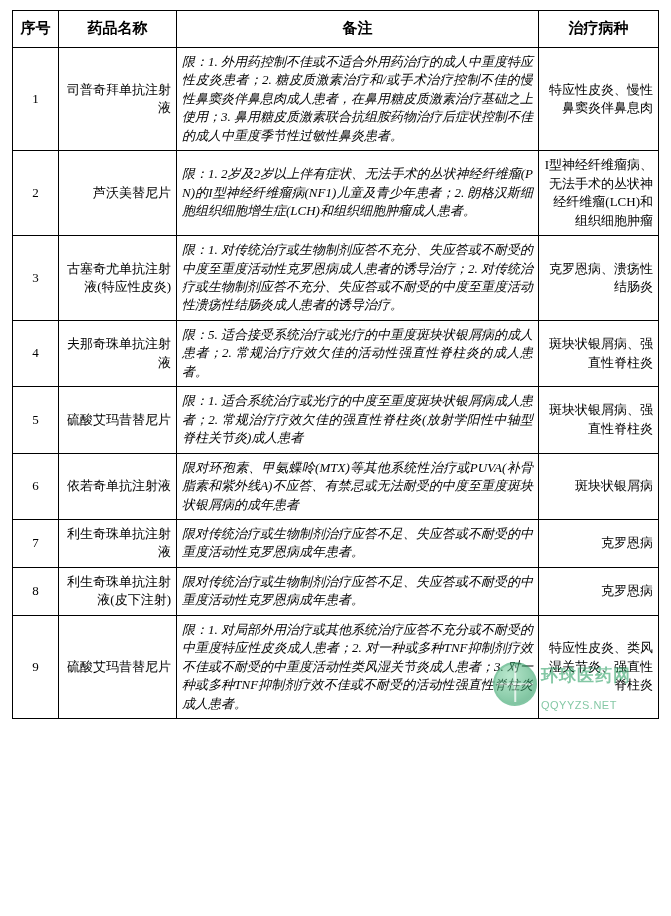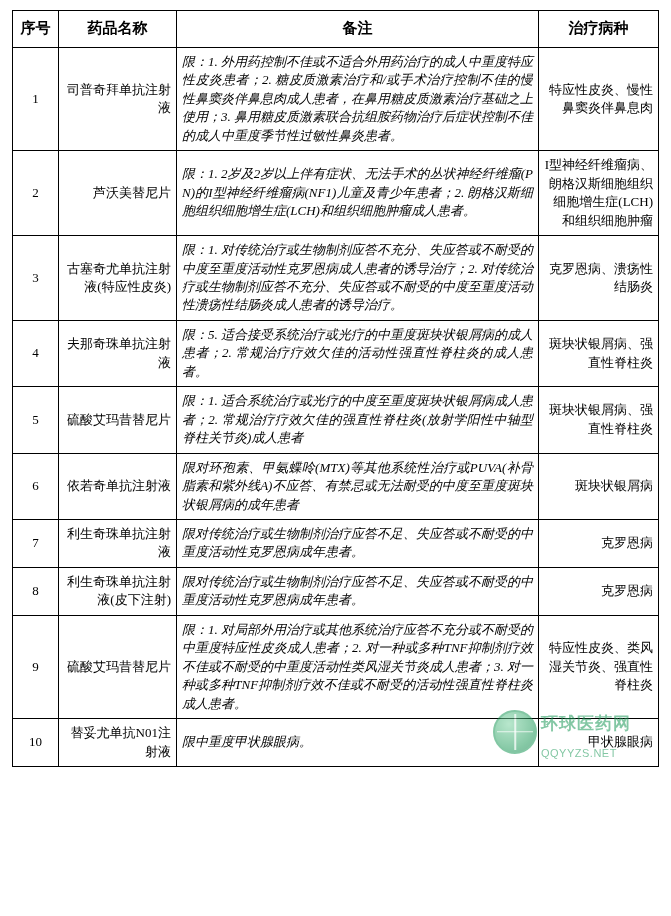--- a/index.html
+++ b/index.html
@@ -160,21 +160,21 @@
       <tr>
         <td class="idx">1</td>
         <td class="name">司普奇拜单抗注射液</td>
         <td class="note">限：1. 外用药控制不佳或不适合外用药治疗的成人中重度特应性皮炎患者；2. 糖皮质激素治疗和/或手术治疗控制不佳的慢性鼻窦炎伴鼻息肉成人患者，在鼻用糖皮质激素治疗基础之上使用；3. 鼻用糖皮质激素联合抗组胺药物治疗后症状控制不佳的成人中重度季节性过敏性鼻炎患者。</td>
         <td class="dis">特应性皮炎、慢性鼻窦炎伴鼻息肉</td>
       </tr>
       <tr>
         <td class="idx">2</td>
         <td class="name">芦沃美替尼片</td>
         <td class="note">限：1. 2岁及2岁以上伴有症状、无法手术的丛状神经纤维瘤(PN)的I型神经纤维瘤病(NF1)儿童及青少年患者；2. 朗格汉斯细胞组织细胞增生症(LCH)和组织细胞肿瘤成人患者。</td>
-        <td class="dis">I型神经纤维瘤病、朗格汉斯细胞组织细胞增生症(LCH)和组织细胞肿瘤</td>
+        <td class="dis">I型神经纤维瘤病、无法手术的丛状神经纤维瘤(LCH)和组织细胞肿瘤</td>
       </tr>
       <tr>
         <td class="idx">3</td>
         <td class="name">古塞奇尤单抗注射液(特应性皮炎)</td>
         <td class="note">限：1. 对传统治疗或生物制剂应答不充分、失应答或不耐受的中度至重度活动性克罗恩病成人患者的诱导治疗；2. 对传统治疗或生物制剂应答不充分、失应答或不耐受的中度至重度活动性溃疡性结肠炎成人患者的诱导治疗。</td>
         <td class="dis">克罗恩病、溃疡性结肠炎</td>
       </tr>
       <tr>
         <td class="idx">4</td>
         <td class="name">夫那奇珠单抗注射液</td>
@@ -203,26 +203,20 @@
         <td class="idx">8</td>
         <td class="name">利生奇珠单抗注射液(皮下注射)</td>
         <td class="note">限对传统治疗或生物制剂治疗应答不足、失应答或不耐受的中重度活动性克罗恩病成年患者。</td>
         <td class="dis">克罗恩病</td>
       </tr>
       <tr>
         <td class="idx">9</td>
         <td class="name">硫酸艾玛昔替尼片</td>
         <td class="note">限：1. 对局部外用治疗或其他系统治疗应答不充分或不耐受的中重度特应性皮炎成人患者；2. 对一种或多种TNF抑制剂疗效不佳或不耐受的中重度活动性类风湿关节炎成人患者；3. 对一种或多种TNF抑制剂疗效不佳或不耐受的活动性强直性脊柱炎成人患者。</td>
         <td class="dis">特应性皮炎、类风湿关节炎、强直性脊柱炎</td>
-      </tr>
-      <tr>
-        <td class="idx">10</td>
-        <td class="name">替妥尤单抗N01注射液</td>
-        <td class="note">限中重度甲状腺眼病。</td>
-        <td class="dis">甲状腺眼病</td>
       </tr>
     </tbody>
   </table>
 
   <div class="watermark">
     <div class="wm-globe"></div>
     <div class="wm-text">
       <div class="wm-main">环球医药网</div>
       <div class="wm-sub">QQYYZS.NET</div>
     </div>

